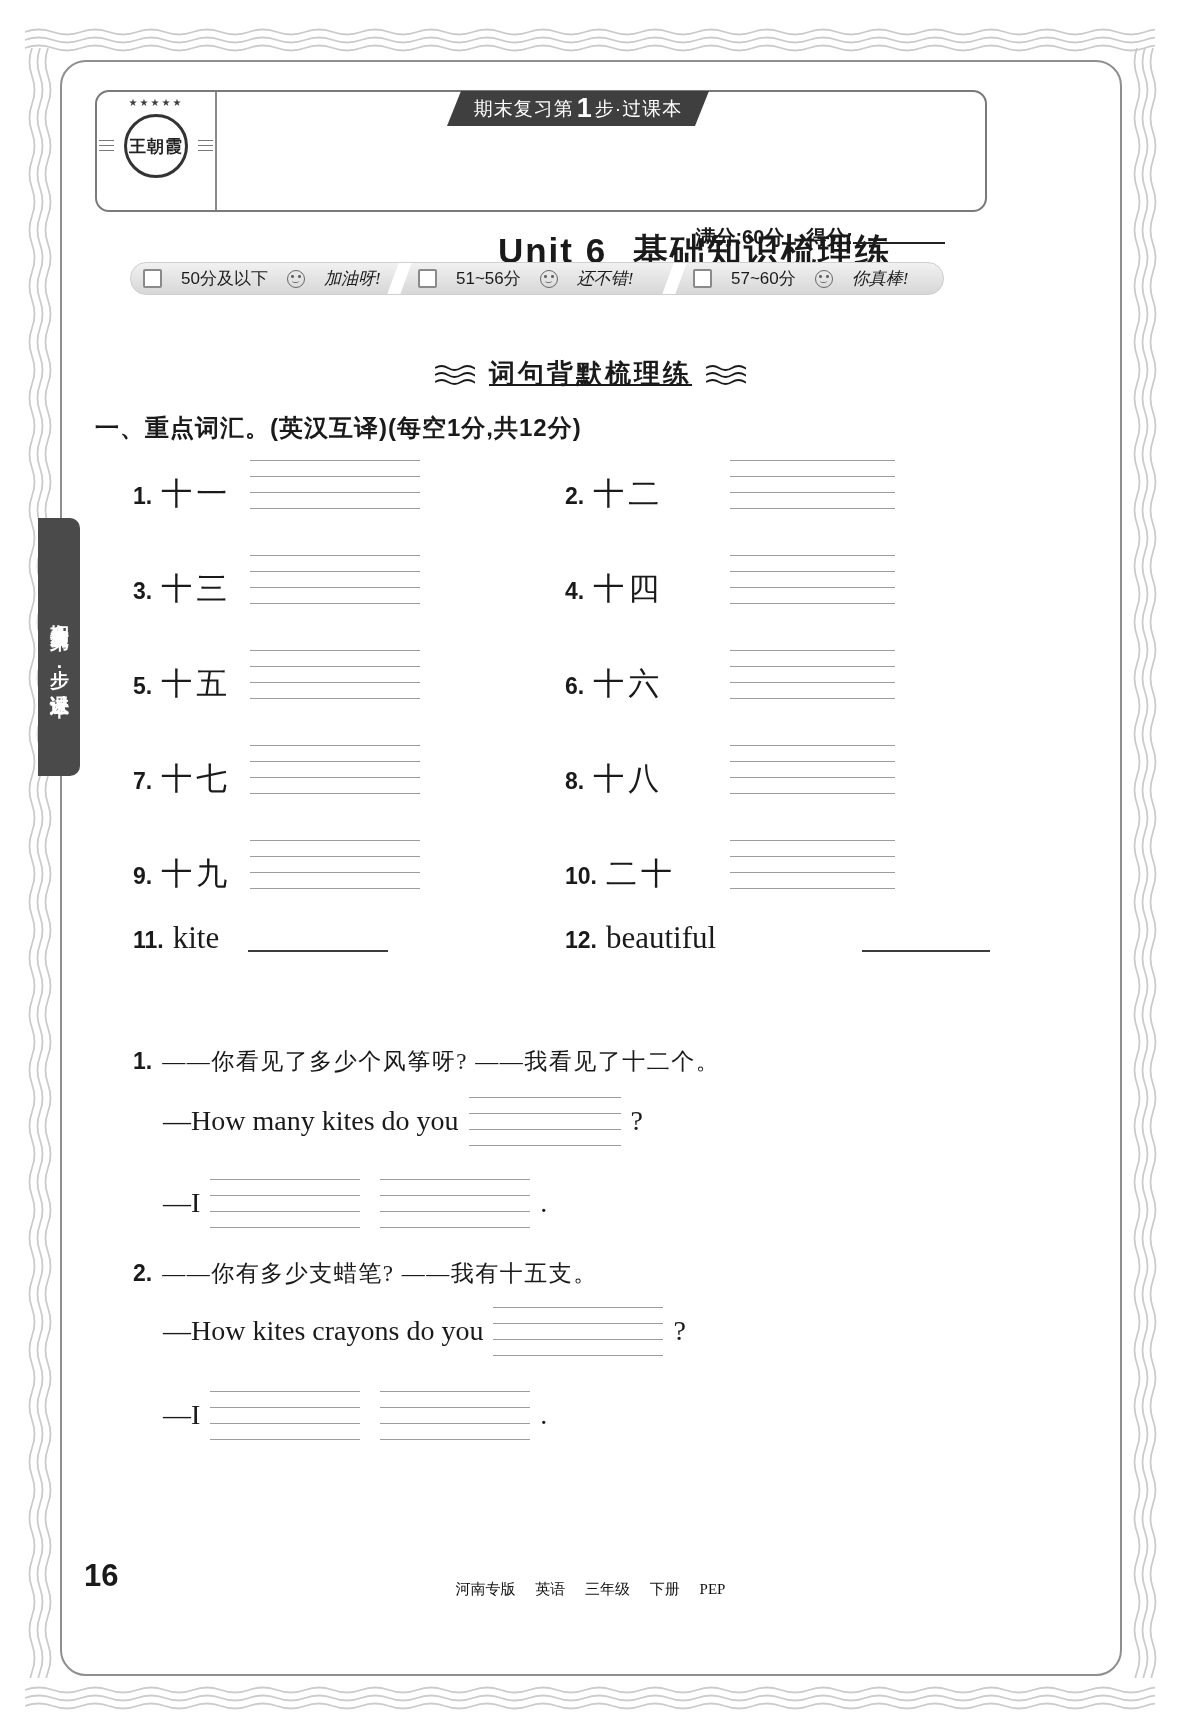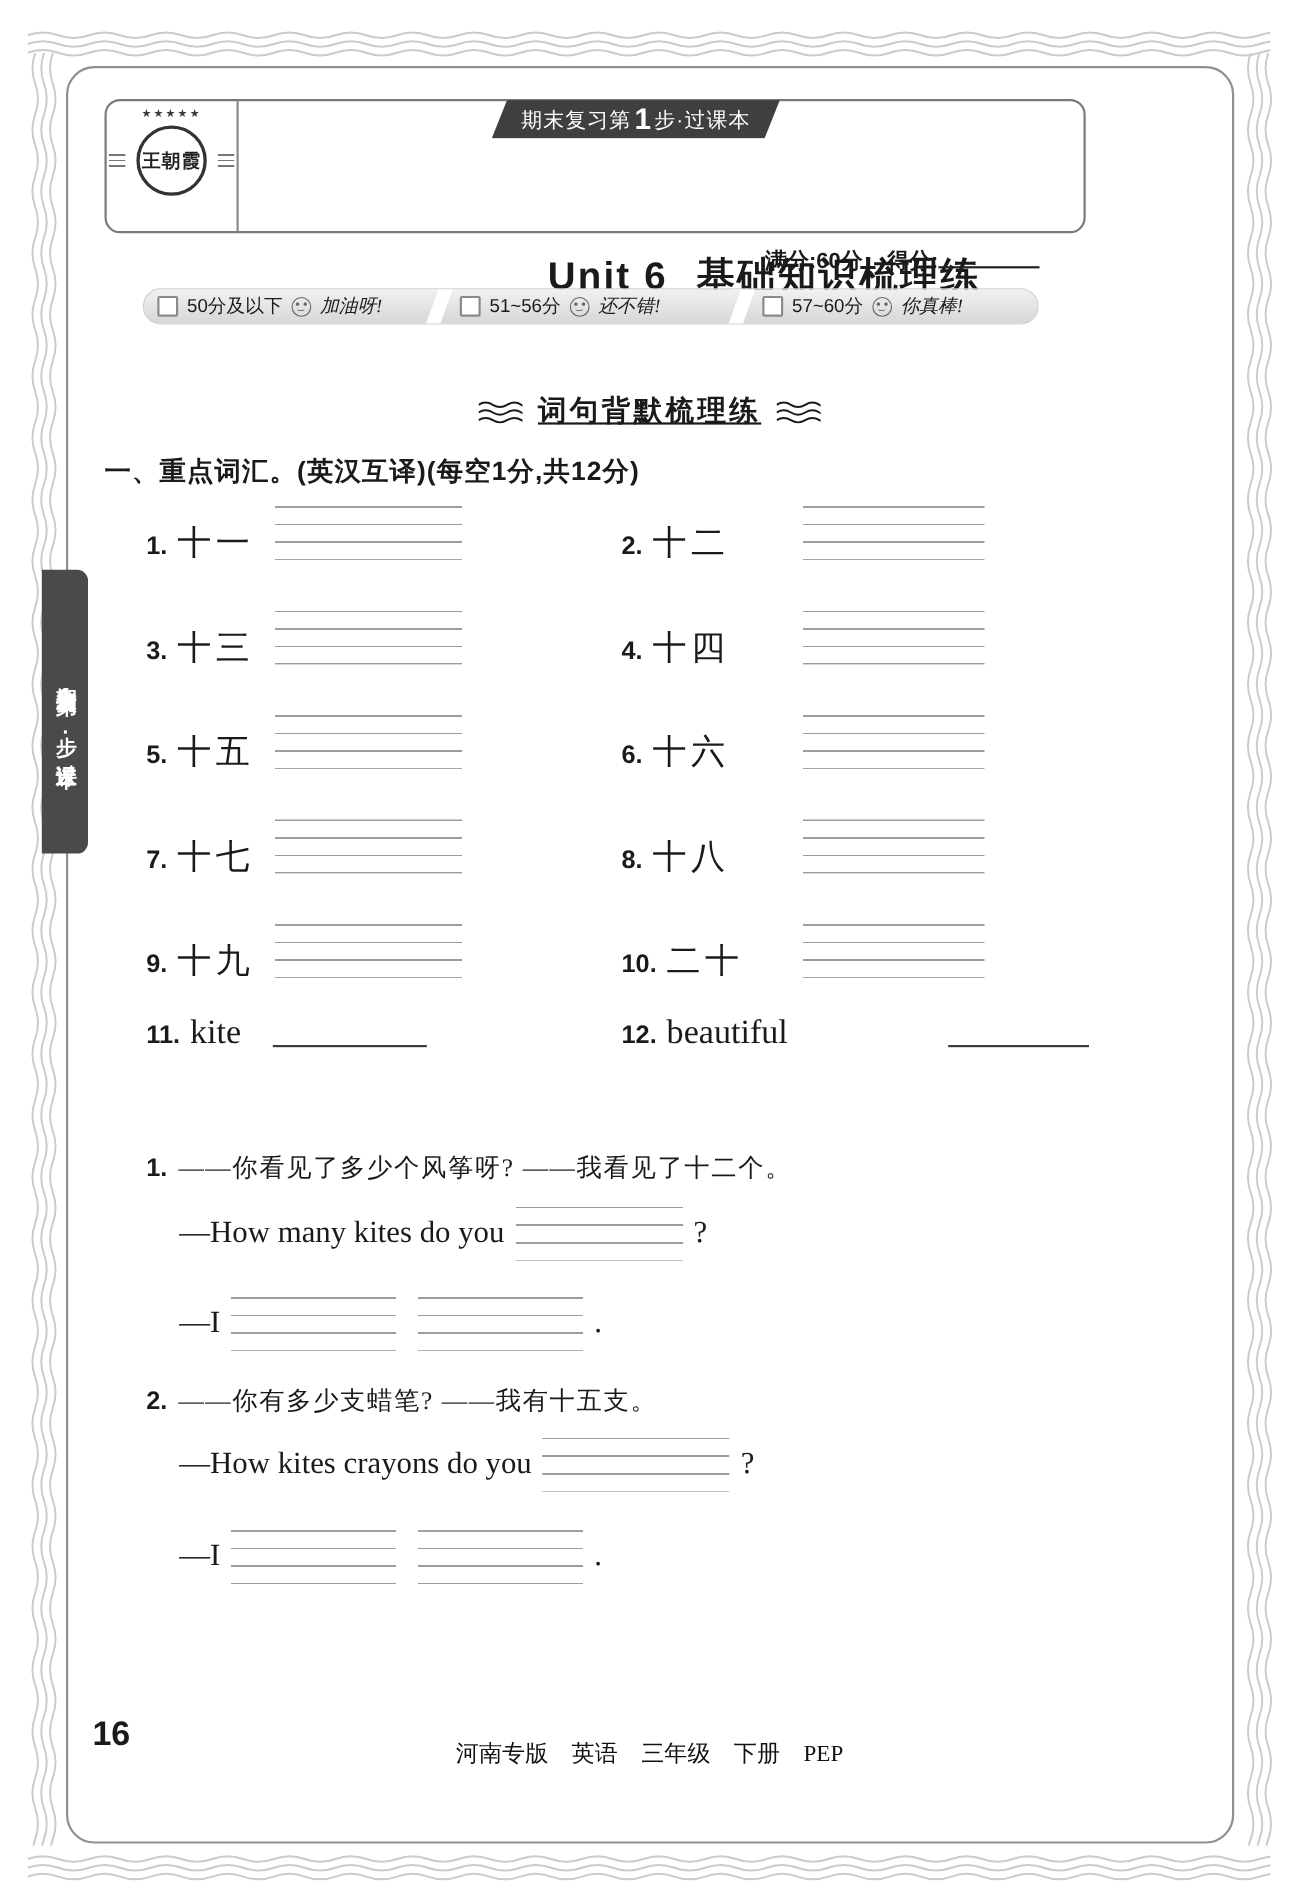--- a/index.html
+++ b/index.html
@@ -43,21 +43,21 @@
   .unit-title .u-en{margin-right:26px;}
 
   
   .score-line{position:absolute;left:640px;top:224px;width:305px;text-align:right;
               font-size:20px;font-weight:bold;white-space:nowrap;}
   .score-line .gap{display:inline-block;width:22px;}
   .score-uline{display:inline-block;width:92px;height:16px;border-bottom:2px solid #222;}
 
   .band{position:absolute;left:130px;top:262px;width:812px;height:31px;border-radius:16px;
         background:linear-gradient(#f1f1f1,#d7d7d7);display:flex;overflow:hidden;border:1px solid #cfcfcf;}
-  .band-seg{flex:1;display:flex;align-items:center;gap:8px;padding:0 12px;white-space:nowrap;}
+  .band-seg{flex:1;display:flex;align-items:center;gap:19px;padding:0 12px;white-space:nowrap;}
   .band-sep{width:13px;background:#fff;transform:skewX(-20deg);flex:0 0 auto;}
   .cbx{width:15px;height:15px;border:2px solid #8a8a8a;background:#fff;border-radius:2px;flex:0 0 auto;}
   .band-range{font-size:17px;}
   .smiley{position:relative;width:18px;height:18px;border:1.7px solid #666;border-radius:50%;flex:0 0 auto;box-sizing:border-box;}
   .smiley::before{content:"";position:absolute;left:3.5px;top:4.5px;width:2.5px;height:2.5px;background:#666;
                   border-radius:50%;box-shadow:7px 0 0 #666;}
   .smiley::after{content:"";position:absolute;left:4px;top:7.5px;width:7px;height:4px;
                  border-bottom:1.6px solid #666;border-radius:50%;}
   .band-comment{font-size:17px;font-family:"Liberation Serif",serif;font-style:italic;}
 
@@ -83,21 +83,21 @@
   .q-row{position:absolute;display:flex;gap:10px;align-items:baseline;white-space:nowrap;}
   .q-no{font-weight:bold;font-size:23px;}
   .q-cn{font-family:"Liberation Serif",serif;font-size:23px;letter-spacing:1.5px;}
   .sentence-line{position:absolute;display:flex;align-items:flex-end;white-space:nowrap;}
   .sentence-line .txt{font-family:"Liberation Serif",serif;font-size:28px;padding-bottom:9px;}
   .sgrid{height:49px;margin:0 10px;
          background:repeating-linear-gradient(to bottom,#9c9c9c 0 1.5px,transparent 1.5px 16px);}
 
   
   .page-num{position:absolute;left:84px;top:1558px;font-size:31px;font-weight:bold;}
-  .imprint{position:absolute;left:0;top:1580px;width:100%;text-align:center;font-size:21px;
+  .imprint{position:absolute;left:0;top:1580px;width:100%;text-align:center;font-size:15px;
            font-family:"Liberation Serif",serif;word-spacing:16px;color:#111;}
 </style>
 </head>
 <body>
 
 <div class="page">
 
   <svg class="wave" style="left:25px;top:26px" width="1130" height="26" viewBox="0 0 1130 26">
       <path d="M0 6 q14 -5 28 0 t28 0 t28 0 t28 0 t28 0 t28 0 t28 0 t28 0 t28 0 t28 0 t28 0 t28 0 t28 0 t28 0 t28 0 t28 0 t28 0 t28 0 t28 0 t28 0 t28 0 t28 0 t28 0 t28 0 t28 0 t28 0 t28 0 t28 0 t28 0 t28 0 t28 0 t28 0 t28 0 t28 0 t28 0 t28 0 t28 0 t28 0 t28 0 t28 0 t28 0" transform="translate(0 0)" fill="none" stroke="#cbcbcb" stroke-width="1.8"></path>
       <path d="M0 6 q14 -5 28 0 t28 0 t28 0 t28 0 t28 0 t28 0 t28 0 t28 0 t28 0 t28 0 t28 0 t28 0 t28 0 t28 0 t28 0 t28 0 t28 0 t28 0 t28 0 t28 0 t28 0 t28 0 t28 0 t28 0 t28 0 t28 0 t28 0 t28 0 t28 0 t28 0 t28 0 t28 0 t28 0 t28 0 t28 0 t28 0 t28 0 t28 0 t28 0 t28 0 t28 0" transform="translate(0 8)" fill="none" stroke="#cbcbcb" stroke-width="1.8"></path>

